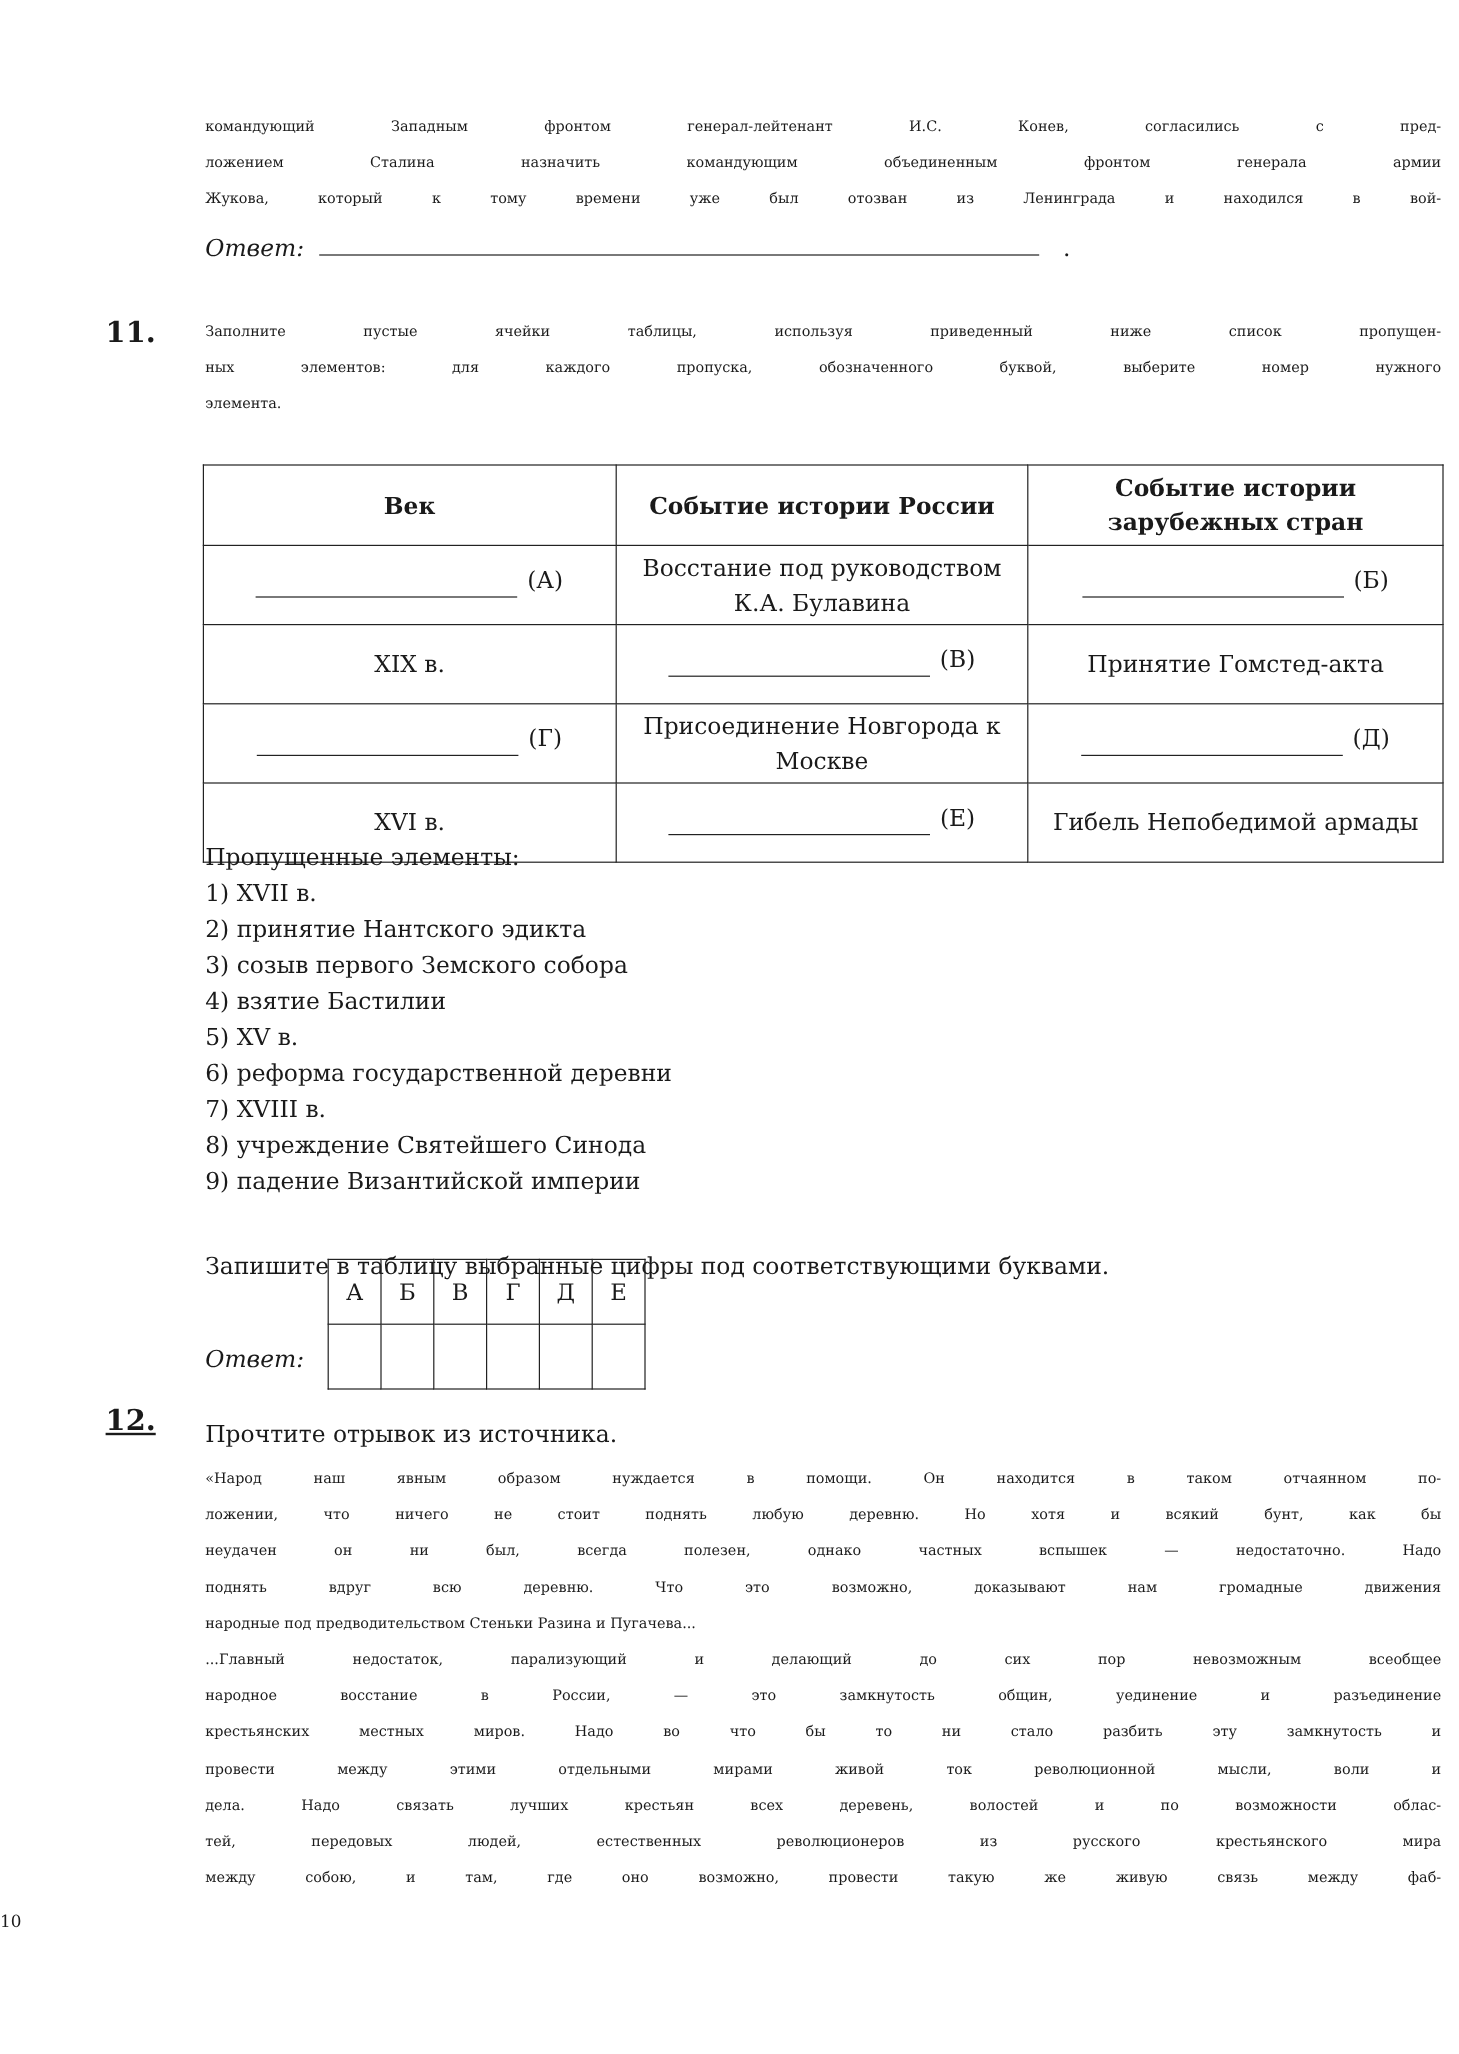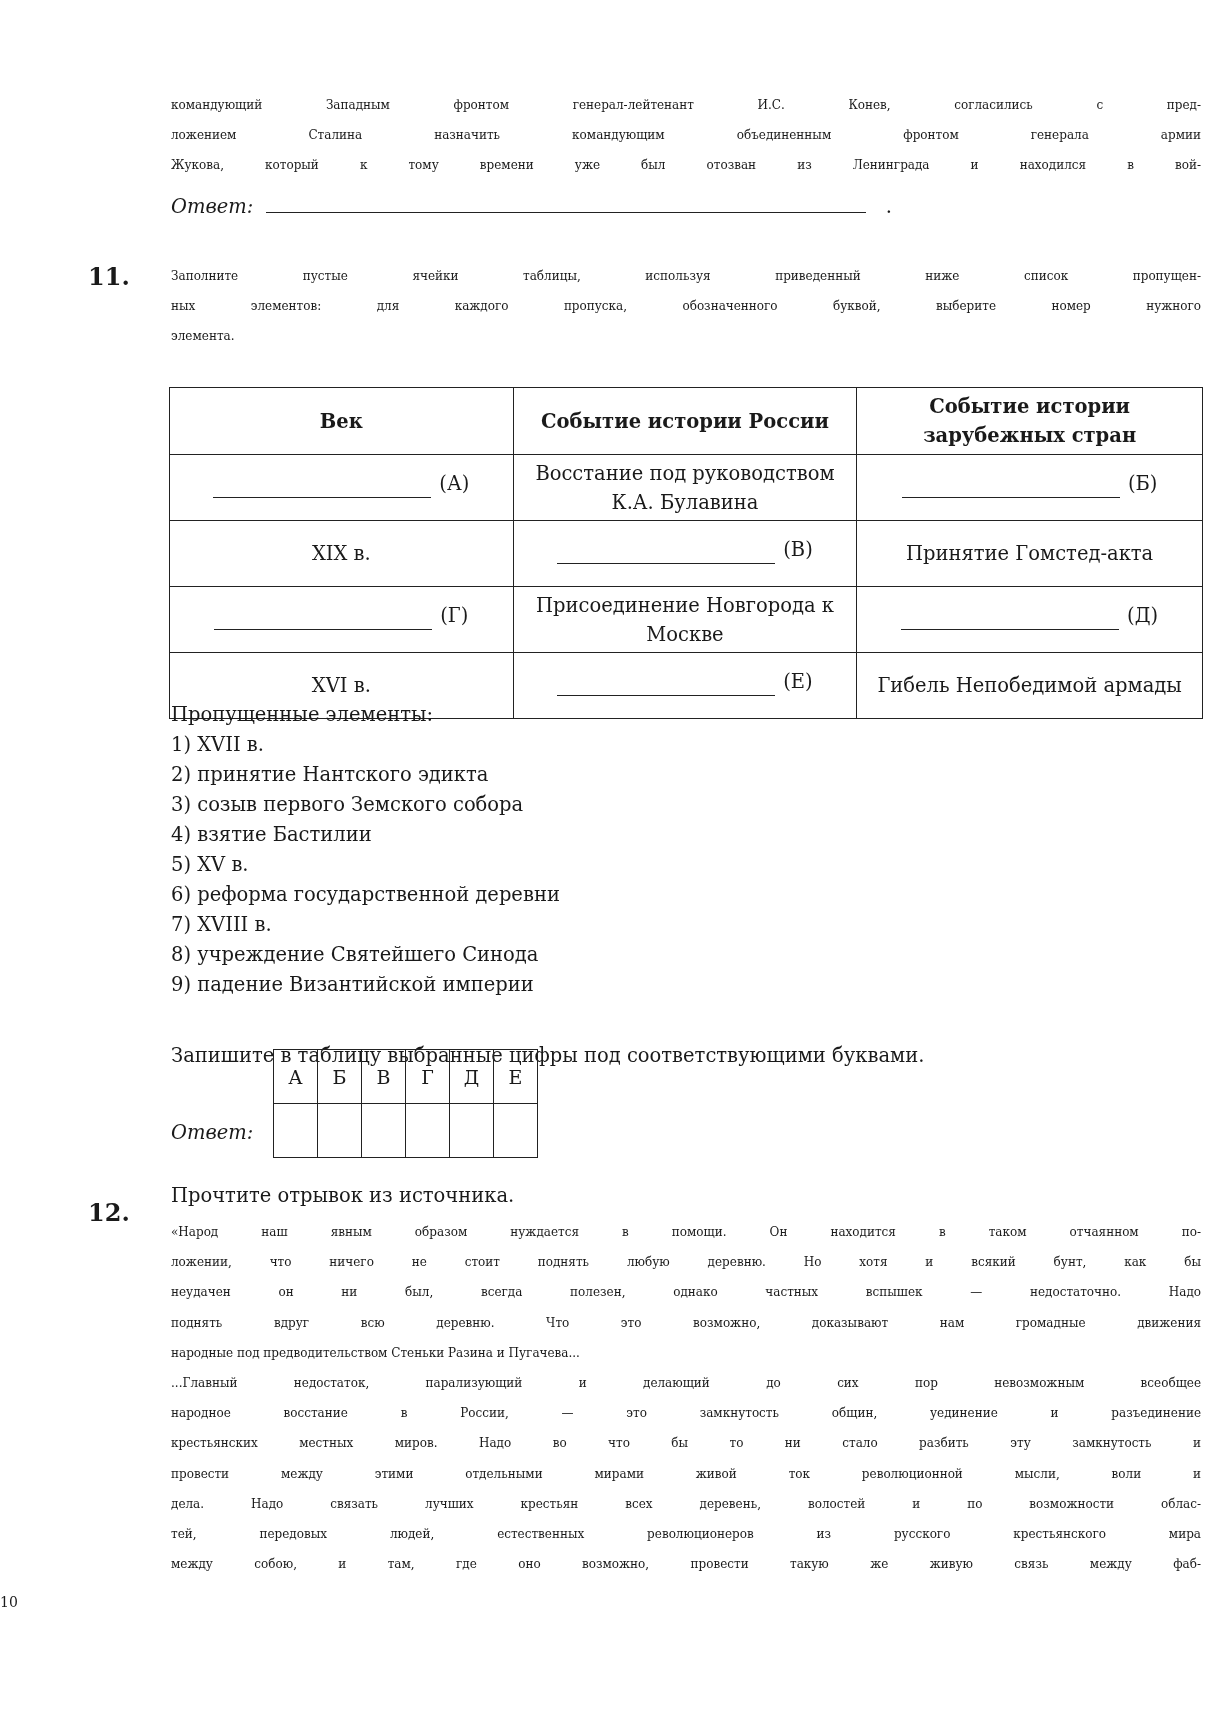--- a/index.html
+++ b/index.html
@@ -131,21 +131,21 @@
         <td></td>
         <td></td>
         <td></td>
         <td></td>
         <td></td>
         <td></td>
       </tr>
 </tbody>
   </table>
 
-<div class="qnum" style="top:1198px;">12.</div>
+<div class="qnum" style="top:1169px;text-decoration:underline;">12.</div>
 <div style="position:absolute; left:171px; top:1184px; font-size:19.5px;">Прочтите отрывок из источника.</div>
 <div class="p" style="top:1217px; line-height:30.2px;" id="q12-lines">
     <span class="line">«Народ наш явным образом нуждается в помощи. Он находится в таком отчаянном по-</span>
     <span class="line">ложении, что ничего не стоит поднять любую деревню. Но хотя и всякий бунт, как бы</span>
     <span class="line">неудачен он ни был, всегда полезен, однако частных вспышек — недостаточно. Надо</span>
     <span class="line">поднять вдруг всю деревню. Что это возможно, доказывают нам громадные движения</span>
     <span class="line last">народные под предводительством Стеньки Разина и Пугачева...</span>
     <span class="line">...Главный недостаток, парализующий и делающий до сих пор невозможным всеобщее</span>
     <span class="line">народное восстание в России, — это замкнутость общин, уединение и разъединение</span>
     <span class="line">крестьянских местных миров. Надо во что бы то ни стало разбить эту замкнутость и</span>

